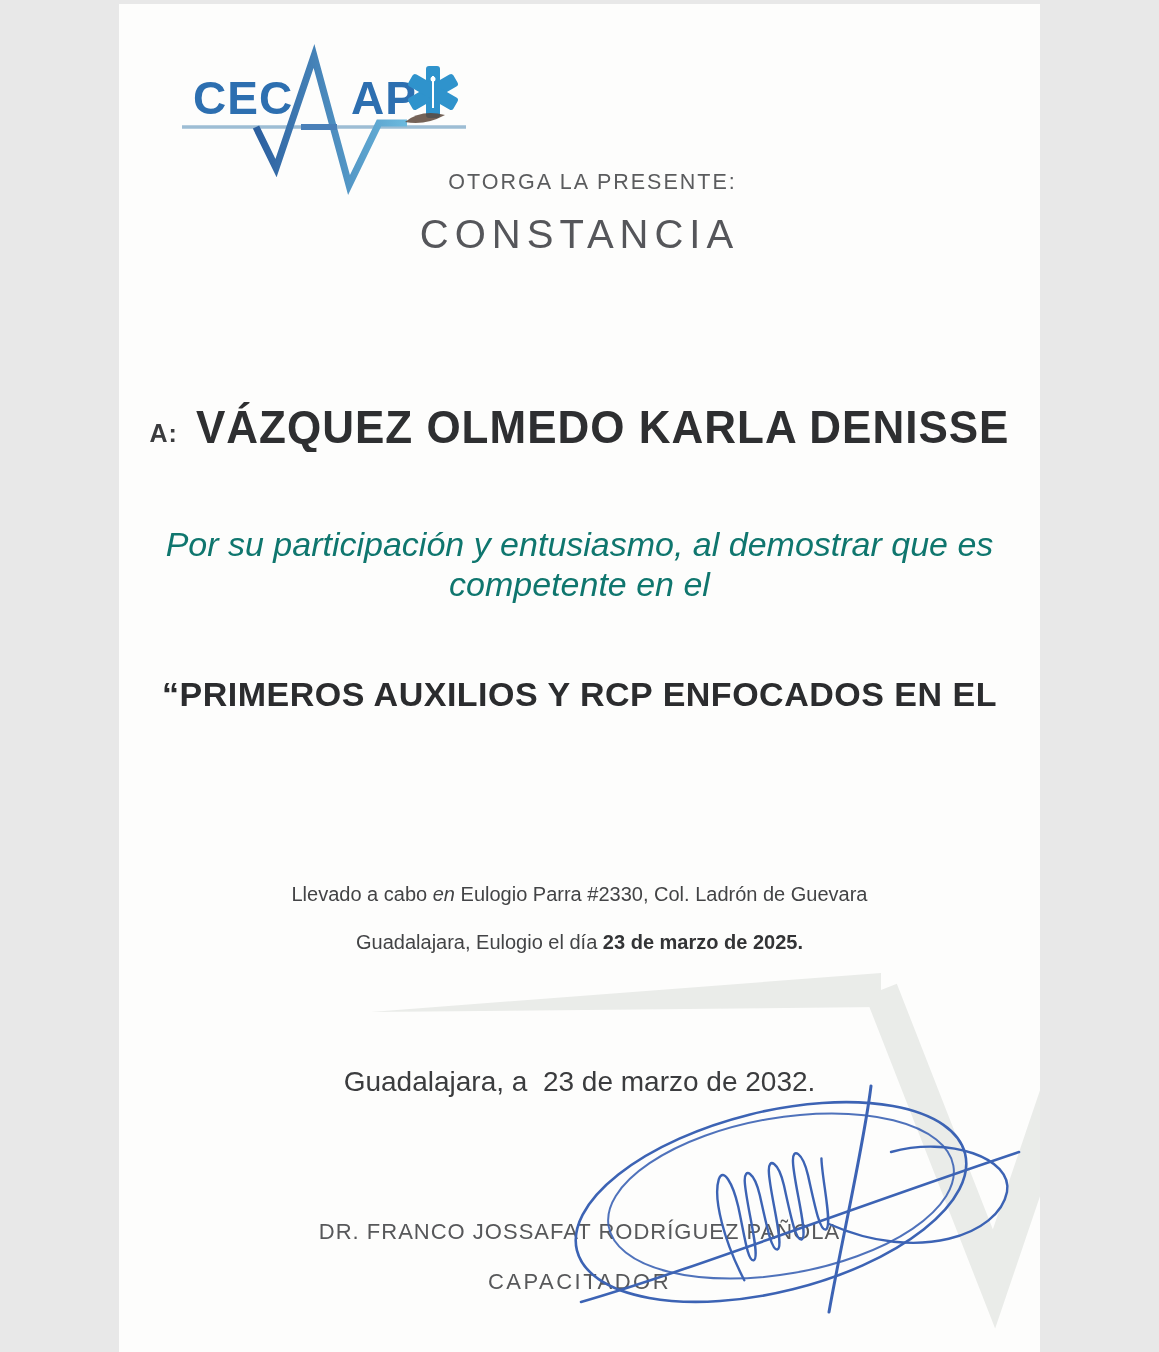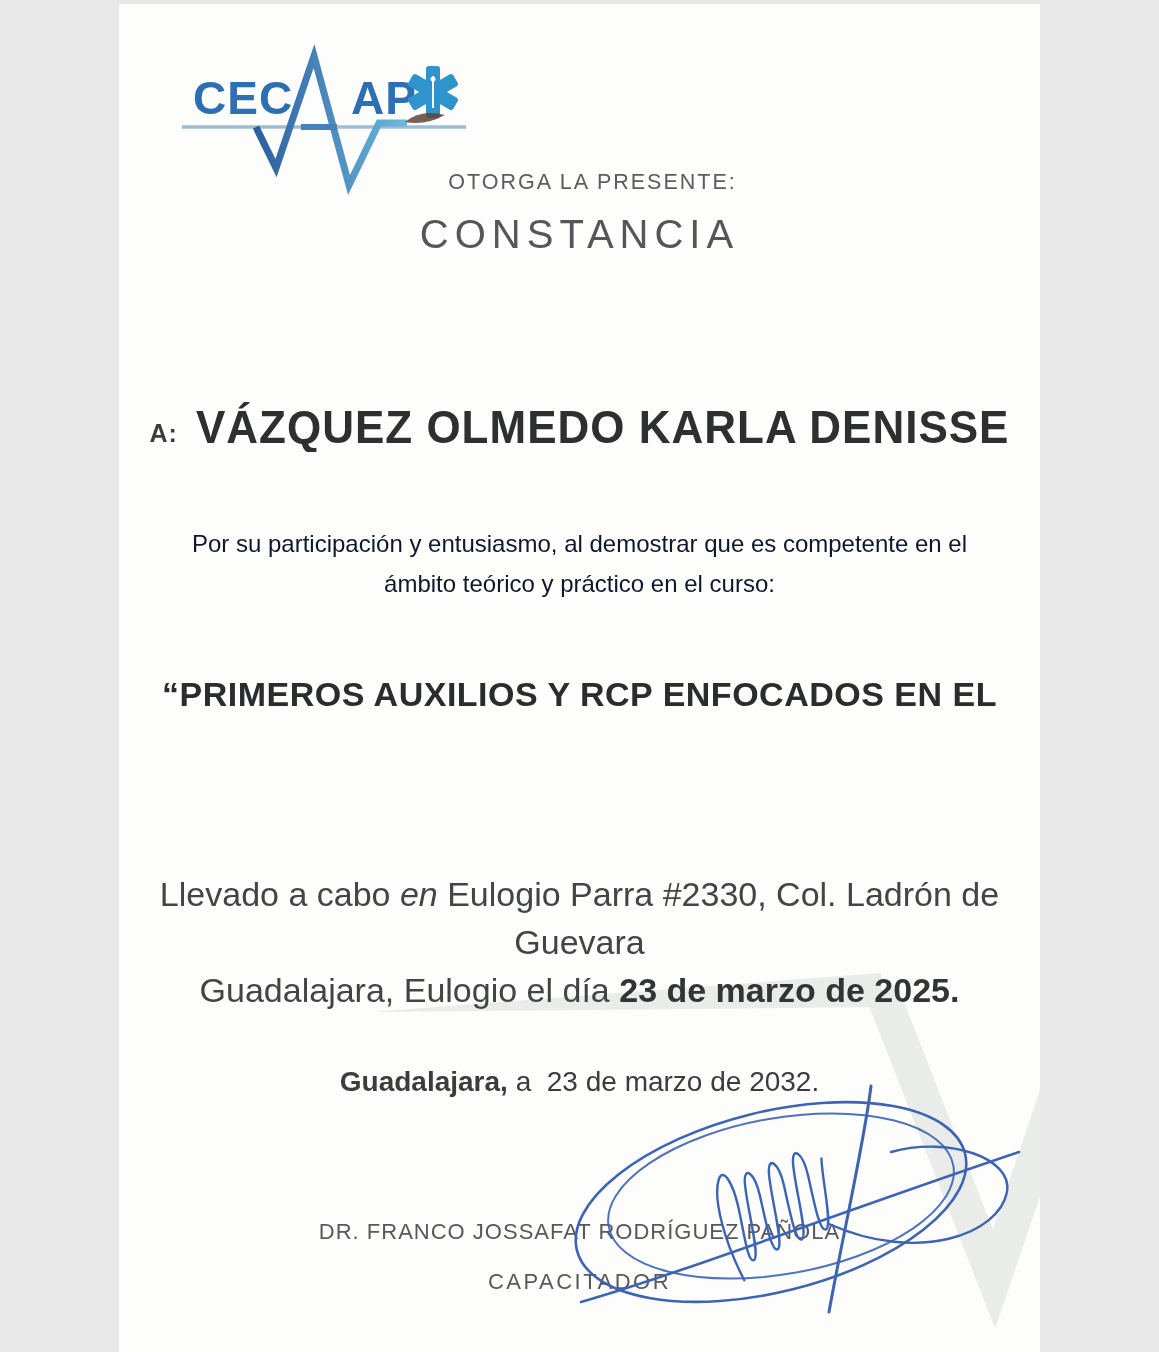--- a/index.html
+++ b/index.html
@@ -15,30 +15,30 @@
   svg{display:block;}
   .abs{position:absolute;left:0;width:100%;text-align:center;}
 
   .otorga{top:166px;font-size:21.5px;letter-spacing:2px;color:#5b5c5e;padding-left:13px;}
   .constancia{top:208px;font-size:40px;letter-spacing:6px;color:#55565a;font-weight:400;}
 
   .name-row{top:398px;display:flex;justify-content:center;align-items:baseline;gap:18px;}
   .name-prefix{font-size:25px;font-weight:600;color:#3b3c3e;letter-spacing:1px;}
   .name-main{font-size:44px;font-weight:700;color:#2e2f31;letter-spacing:1px;transform:scaleY(1.04);}
 
-  .paragraph{top:520px;font-size:24px;line-height:40px;color:#0f172a;}
+  .paragraph{top:520px;font-size:34px;line-height:40px;color:#0f766e;font-style:italic;}
   .course{top:664px;font-size:34px;line-height:53px;font-weight:700;color:#2b2c2e;letter-spacing:0.5px;}
   .course span{text-decoration-thickness:3.5px;text-underline-offset:8px;}
 
-  .venue{top:866px;font-size:34px;line-height:48px;color:#434446;}
+  .venue{top:866px;font-size:20px;line-height:48px;color:#434446;}
   .venue .it{font-style:italic;}
   .venue .bd{font-weight:700;color:#333436;text-align:right;}
 
   .dateline{top:1062px;font-size:28px;color:#3b3c3e;}
-  .dateline .bd{font-weight:700;text-align:right;}
+  .dateline .bd{font-weight:400;text-align:right;}
   .dateline .rest{white-space:pre-wrap;}
 
   .drline{top:1215px;font-size:22px;letter-spacing:1px;color:#57585a;}
   .roleline{top:1265px;font-size:22px;letter-spacing:2.5px;color:#57585a;}
 </style>
 </head>
 <body>
 
 <div class="page">
 
@@ -81,21 +81,20 @@
   <div class="abs otorga">OTORGA LA PRESENTE:</div>
   <div class="abs constancia">CONSTANCIA</div>
 
   <div class="abs name-row">
     <span class="name-prefix">A:</span>
     <span class="name-main">VÁZQUEZ OLMEDO KARLA DENISSE</span>
   </div>
 
   <div class="abs paragraph">
     <span>Por su participación y entusiasmo, al demostrar que es competente en el</span><br>
-    <span>ámbito teórico y práctico en el curso:</span>
   </div>
 
   <div class="abs course">
     <span>“PRIMEROS AUXILIOS Y RCP ENFOCADOS EN EL</span><br>
   </div>
 
   <div class="abs venue">
     <span>Llevado a cabo </span><span class="it">en</span><span> Eulogio Parra #2330, Col. Ladrón de Guevara</span><br>
     <span>Guadalajara, Eulogio el día </span><span class="bd">23 de marzo de 2025.</span>
   </div>

